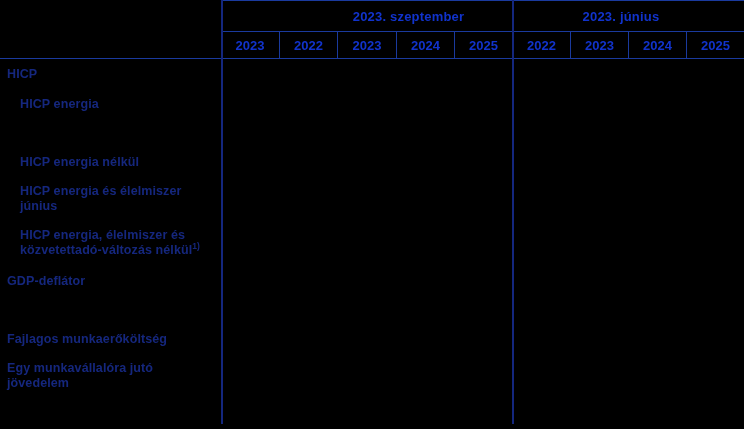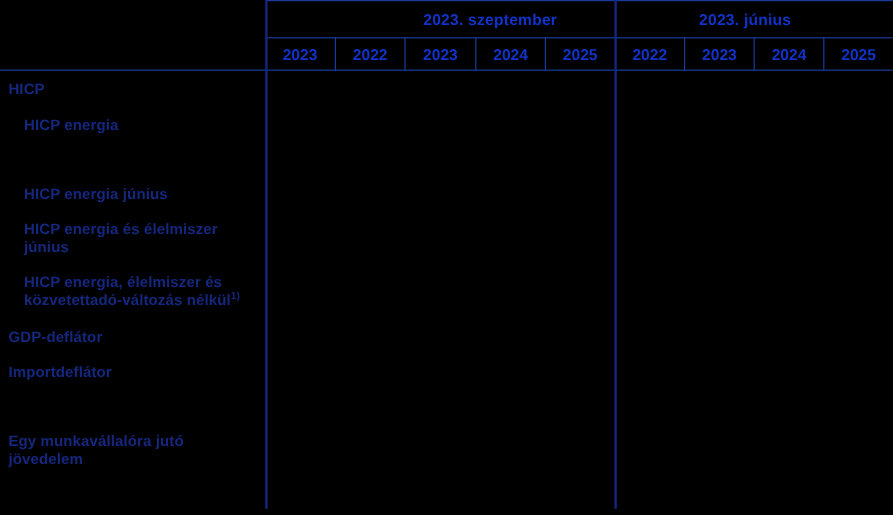--- a/index.html
+++ b/index.html
@@ -115,25 +115,25 @@
   <div class="hdr-year" style="left:397px; width:57px;">2024</div>
   <div class="hdr-year" style="left:455px; width:57px;">2025</div>
 
   <div class="hdr-year" style="left:513px; width:57px;">2022</div>
   <div class="hdr-year" style="left:571px; width:57px;">2023</div>
   <div class="hdr-year" style="left:629px; width:57px;">2024</div>
   <div class="hdr-year" style="left:687px; width:57px;">2025</div>
 
   <div class="row-label" style="top:67px;"><span>HICP</span></div>
   <div class="row-label indent" style="top:97px;"><span>HICP energia</span></div>
-  <div class="row-label indent" style="top:155px;"><span>HICP energia június</span></div>
+  <div class="row-label indent" style="top:155px;"><span>HICP energia nélkül</span></div>
   <div class="row-label indent" style="top:184px;"><span>HICP energia és élelmiszer június</span></div>
   <div class="row-label indent" style="top:228px;"><span>HICP energia, élelmiszer és közvetettadó-változás nélkül</span><sup>1)</sup></div>
   <div class="row-label" style="top:274px;"><span>GDP-deflátor</span></div>
-  <div class="row-label" style="top:303px;"><span>Importdeflátor</span></div>
+  <div class="row-label" style="top:332px;"><span>Fajlagos munkaerőköltség</span></div>
   <div class="row-label" style="top:361px;"><span>Egy munkavállalóra jutó jövedelem</span></div>
 
   <div id="cell-grid">
       <div class="cell" style="left: 221px; width: 58px; top: 67px;"></div>
       <div class="cell" style="left: 280px; width: 57px; top: 67px;"></div>
       <div class="cell" style="left: 338px; width: 58px; top: 67px;"></div>
       <div class="cell" style="left: 397px; width: 57px; top: 67px;"></div>
       <div class="cell" style="left: 455px; width: 57px; top: 67px;"></div>
       <div class="cell" style="left: 513px; width: 57px; top: 67px;"></div>
       <div class="cell" style="left: 571px; width: 57px; top: 67px;"></div>

